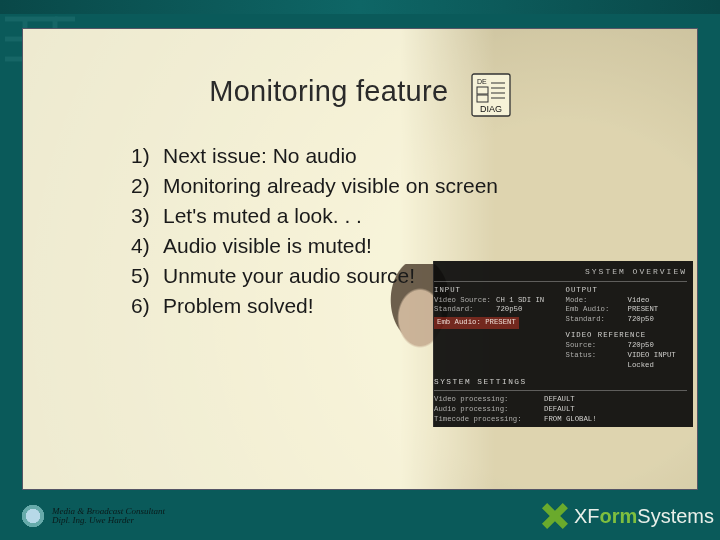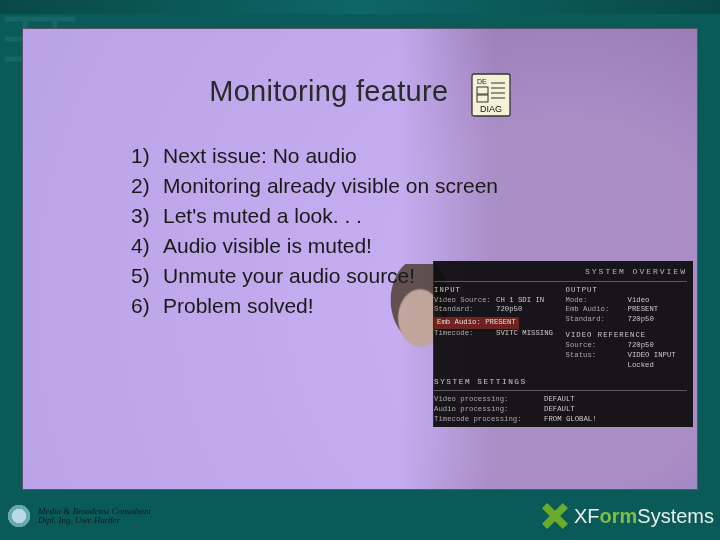--- a/index.html
+++ b/index.html
@@ -22,21 +22,21 @@
     top: 14px; left: 0;
     width: 120px; height: 60px;
     opacity: 0.35;
   }
   .slide-area {
     position: absolute;
     top: 28px;
     left: 22px;
     width: 676px;
     height: 462px;
-    background: #8b5cf6;
+    background: #fef9c3;
     border: 1px solid #556;
     overflow: hidden;
   }
   .photo-bg {
     position: absolute;
     inset: 0;
     background:
       linear-gradient(90deg, rgba(255,255,255,0.8) 0 56%, rgba(255,255,255,0) 70% 100%),
       radial-gradient(circle at 80% 60%, #c9b696 0 30%, #9f8b6d 60%, #6b5d47 100%),
       linear-gradient(#938469, #6f614b);
@@ -111,21 +111,21 @@
     color: #f0ded9;
     padding: 1px 3px;
     margin-top: 2px;
     display: inline-block;
   }
   .ov-section { margin-top: 6px; }
   .ov-sys-title { font-size: 7.8px; letter-spacing: 1.5px; }
   .footer {
     position: absolute;
     bottom: 4px;
-    left: 6px;
+    left: 20px;
     right: 6px;
     height: 40px;
     display: flex;
     align-items: center;
     justify-content: space-between;
   }
   .footer-left {
     display: flex;
     align-items: center;
     gap: 6px;
@@ -203,21 +203,20 @@
     <div style="text-align:right" class="ov-title">SYSTEM OVERVIEW</div>
     <hr class="ov-hr">
     <div class="ov-cols">
       <div class="ov-col">
         <div class="ov-head">INPUT</div>
         <div class="ov-row"><span>Video Source:</span><span>CH 1 SDI IN</span></div>
         <div class="ov-row"><span>Standard:</span><span>720p50</span></div>
         <div class="ov-redbox">
           <span>Emb Audio:</span> <span>PRESENT</span>
         </div>
-        <div class="ov-row"><span>Timecode:</span><span>SVITC MISSING</span></div>
       </div>
       <div class="ov-col">
         <div class="ov-head">OUTPUT</div>
         <div class="ov-row"><span>Mode:</span><span>Video</span></div>
         <div class="ov-row"><span>Emb Audio:</span><span>PRESENT</span></div>
         <div class="ov-row"><span>Standard:</span><span>720p50</span></div>
         <div class="ov-section">
           <div class="ov-head">VIDEO REFERENCE</div>
           <div class="ov-row"><span>Source:</span><span>720p50</span></div>
           <div class="ov-row"><span>Status:</span><span>VIDEO INPUT</span></div>

